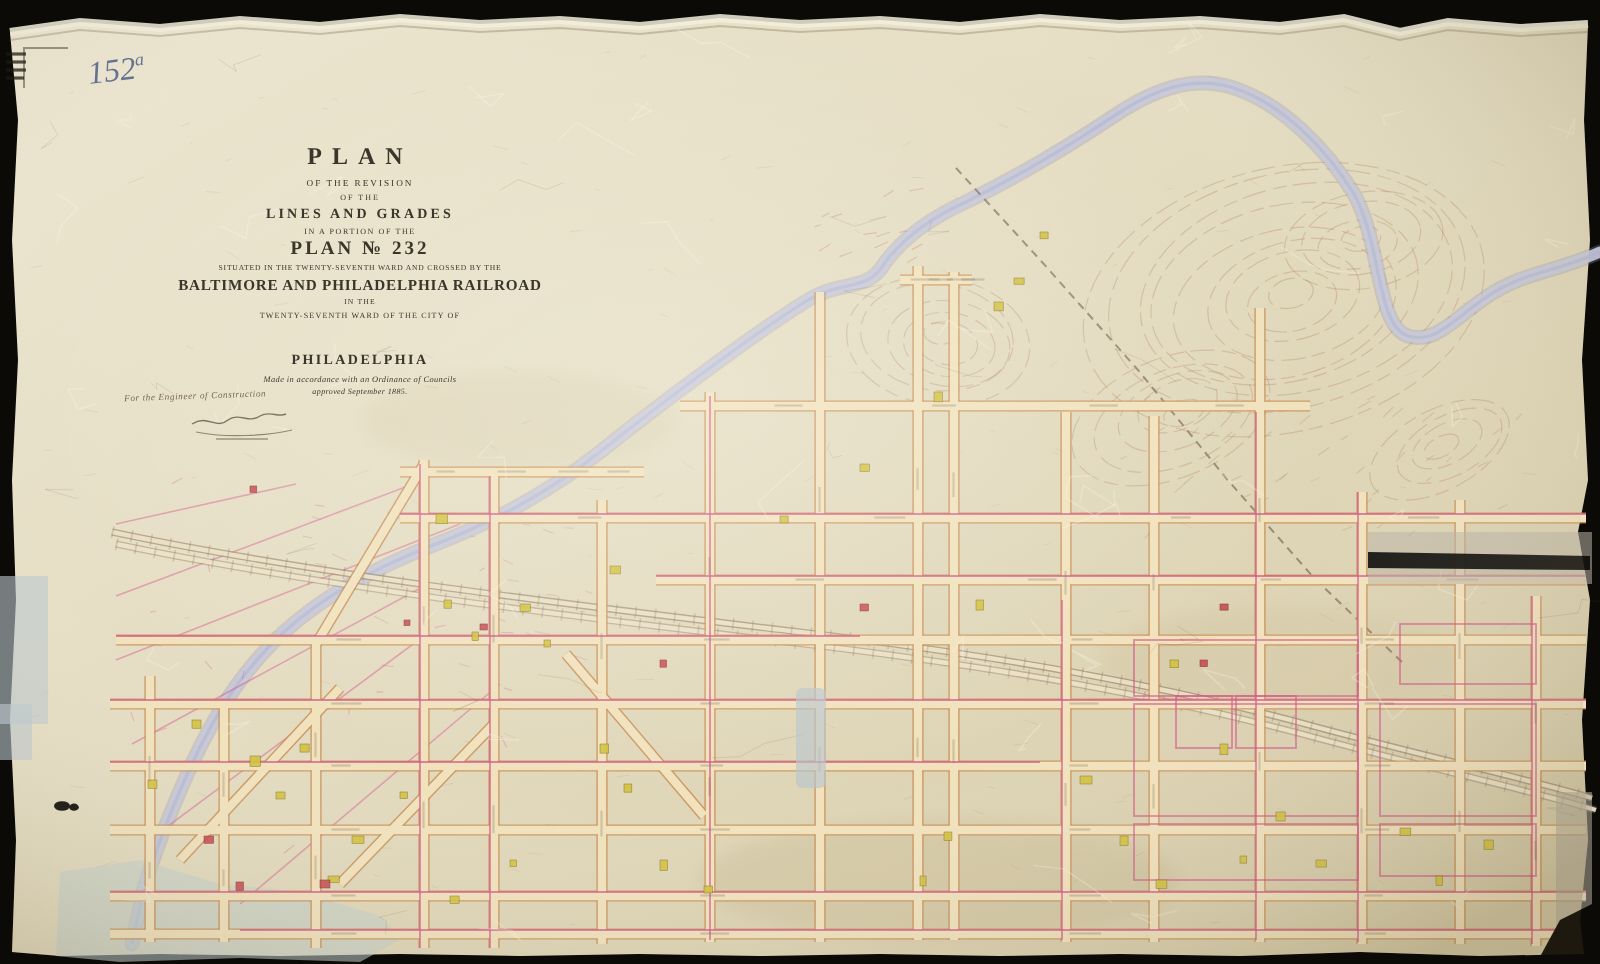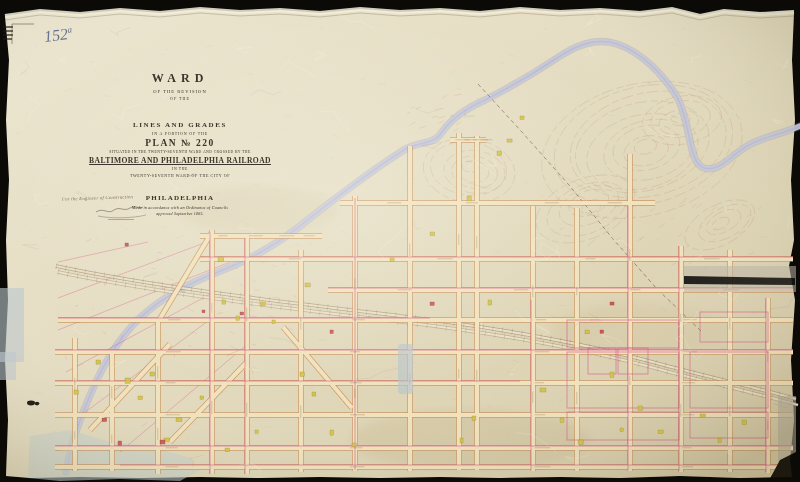--- a/index.html
+++ b/index.html
@@ -670,28 +670,28 @@
         <path d="M 96,212 c 8,-5 12,3 18,-2 c 6,-4 10,2 16,-2 c 5,-3 9,1 13,-1" fill="none" stroke="#5f5140" stroke-width="0.7" opacity="0.85"></path>
         <path d="M 98,216 c 14,3 36,2 48,-1" fill="none" stroke="#5f5140" stroke-width="0.6" opacity="0.7"></path>
         <rect x="108" y="219" width="26" height="1" fill="#5f5140" opacity="0.45"></rect>
       </g>
       <g>
         <polygon points="5,16 40,11 80,14 120,10 160,13 200,9 240,12 280,10 320,13 360,9 400,12 440,10 480,13 520,9 560,12 600,10 640,13 672,9 700,16 724,11 760,14 794,12 792,60 795,120 791,180 794,240 789,266 795,300 791,360 794,420 790,460 792,477 740,478 680,476 620,478 560,477 500,478 440,477 380,478 320,477 260,478 200,477 140,478 80,477 30,478 6,476 8,420 5,360 8,300 6,240 9,180 6,120 9,60" fill="url(#vg)"></polygon>
       </g>
     </svg>
 
   <div class="title-block" id="title-block">
-      <span class="tline" style="font-size: 12px; font-weight: bold; letter-spacing: 5px; margin-top: 0px;">WARD</span>
+      <span class="tline" style="font-size: 12px; font-weight: bold; letter-spacing: 5px; margin-top: 0px;">PLAN</span>
       <span class="tline" style="font-size: 4.6px; font-weight: normal; letter-spacing: 1px; margin-top: 3px;">OF THE REVISION</span>
       <span class="tline" style="font-size: 4px; font-weight: normal; letter-spacing: 1px; margin-top: 2px;">OF THE</span>
-      <span class="tline" style="font-size: 7px; font-weight: bold; letter-spacing: 1.6px; margin-top: 20px;">LINES AND GRADES</span>
+      <span class="tline" style="font-size: 7px; font-weight: bold; letter-spacing: 1.6px; margin-top: 2px;">LINES AND GRADES</span>
       <span class="tline" style="font-size: 4px; font-weight: normal; letter-spacing: 0.8px; margin-top: 2px;">IN A PORTION OF THE</span>
-      <span class="tline" style="font-size: 9.5px; font-weight: bold; letter-spacing: 1.5px; margin-top: 2px;">PLAN № 220</span>
+      <span class="tline" style="font-size: 9.5px; font-weight: bold; letter-spacing: 1.5px; margin-top: 2px;">PLAN № 232</span>
       <span class="tline" style="font-size: 3.8px; font-weight: normal; letter-spacing: 0.4px; margin-top: 2px;">SITUATED IN THE TWENTY-SEVENTH WARD AND CROSSED BY THE</span>
-      <span class="tline" style="font-size: 7.6px; font-weight: bold; letter-spacing: 0.4px; margin-top: 2px; text-decoration: underline;">BALTIMORE AND PHILADELPHIA RAILROAD</span>
+      <span class="tline" style="font-size: 7.6px; font-weight: bold; letter-spacing: 0.4px; margin-top: 2px;">BALTIMORE AND PHILADELPHIA RAILROAD</span>
       <span class="tline" style="font-size: 3.8px; font-weight: normal; letter-spacing: 0.6px; margin-top: 2px;">IN THE</span>
       <span class="tline" style="font-size: 4px; font-weight: normal; letter-spacing: 0.6px; margin-top: 2px;">TWENTY-SEVENTH WARD OF THE CITY OF</span>
       <span class="tline" style="font-size: 7px; font-weight: bold; letter-spacing: 1.2px; margin-top: 16px;">PHILADELPHIA</span>
       <span class="tline" style="font-size: 4.2px; font-weight: normal; letter-spacing: 0.2px; margin-top: 3px; font-style: italic;">Made in accordance with an Ordinance of Councils</span>
       <span class="tline" style="font-size: 4px; font-weight: normal; letter-spacing: 0.2px; margin-top: 1px; font-style: italic;">approved September 1885.</span>
     </div>
 
   <div class="corner-note">
     <span>152</span><sup>a</sup>
   </div>

